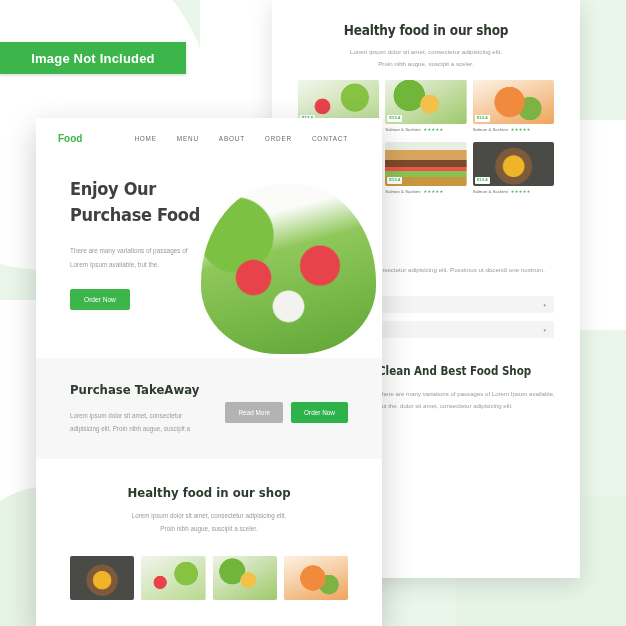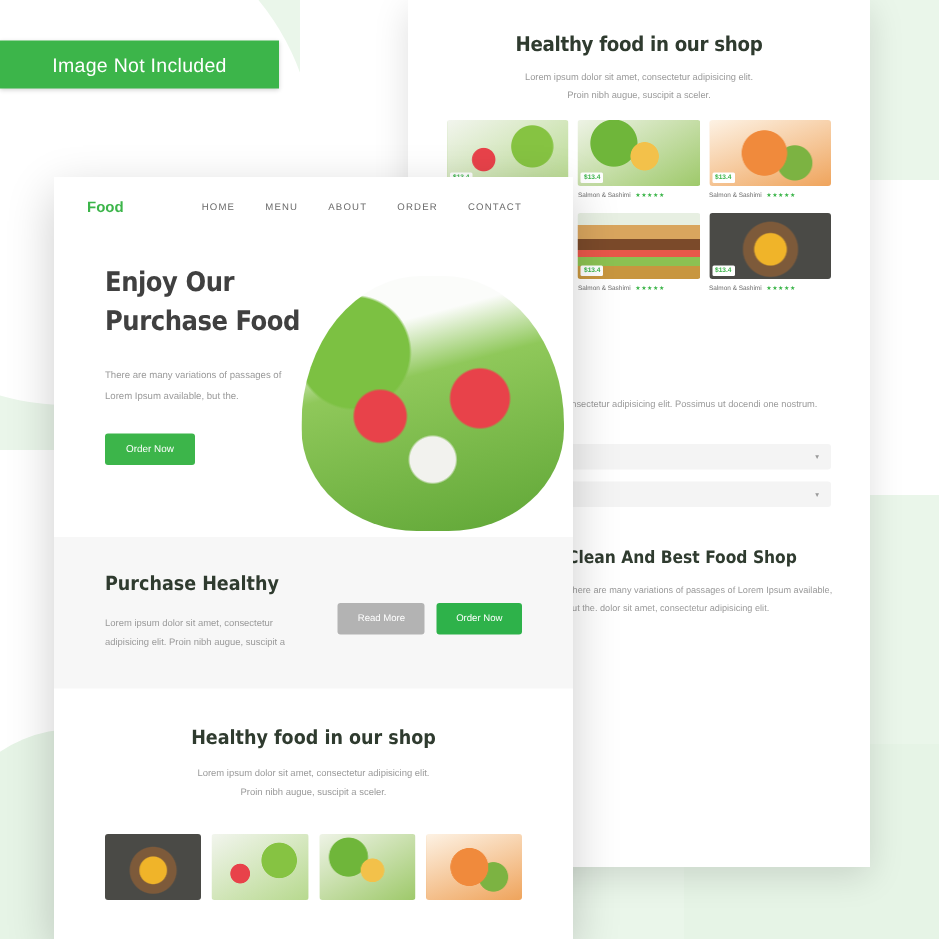--- a/index.html
+++ b/index.html
@@ -34,25 +34,25 @@
     position: absolute; right: -30px; bottom: -30px;
     width: 200px; height: 160px; background: #e6f4e6;
   }
   .bg-green-tr {
     position: absolute; right: 0; top: 0;
     width: 60px; height: 120px; background: #eaf6ea;
   }
 
   
   .not-included {
-    position: absolute; left: 0; top: 27px;
+    position: absolute; left: 0; top: 42px;
     width: 186px; height: 32px;
     background: #3cb54a;
     display: flex; align-items: center; justify-content: center;
-    color: #ffffff; font-size: 13px; font-weight: normal;
+    color: #ffffff; font-size: 13px; font-weight: bold;
     letter-spacing: .2px;
     box-shadow: 0 1px 3px rgba(0,0,0,.18);
     z-index: 40;
   }
 
   
   .card-back {
     position: absolute; left: 272px; top: 0;
     width: 308px; height: 578px;
     background: #ffffff;
@@ -360,21 +360,21 @@
       <span>Enjoy Our</span><br>
       <span>Purchase Food</span>
     </div>
     <div class="hero-p">There are many variations of passages of Lorem Ipsum available, but the.</div>
     <button class="order-btn">Order Now</button>
     <div class="hero-blob ph-heroblob"></div>
   </div>
 
   <div class="takeaway">
     <div class="ta-left">
-      <div class="ta-title">Purchase Healthy</div>
+      <div class="ta-title">Purchase TakeAway</div>
       <div class="ta-txt">Lorem ipsum dolor sit amet, consectetur adipisicing elit. Proin nibh augue, suscipit a</div>
     </div>
     <div class="ta-btns">
       <button class="btn-read">Read More</button>
       <button class="btn-order2">Order Now</button>
     </div>
   </div>
 
   <div class="healthy">
     <div class="h-title">Healthy food in our shop</div>

